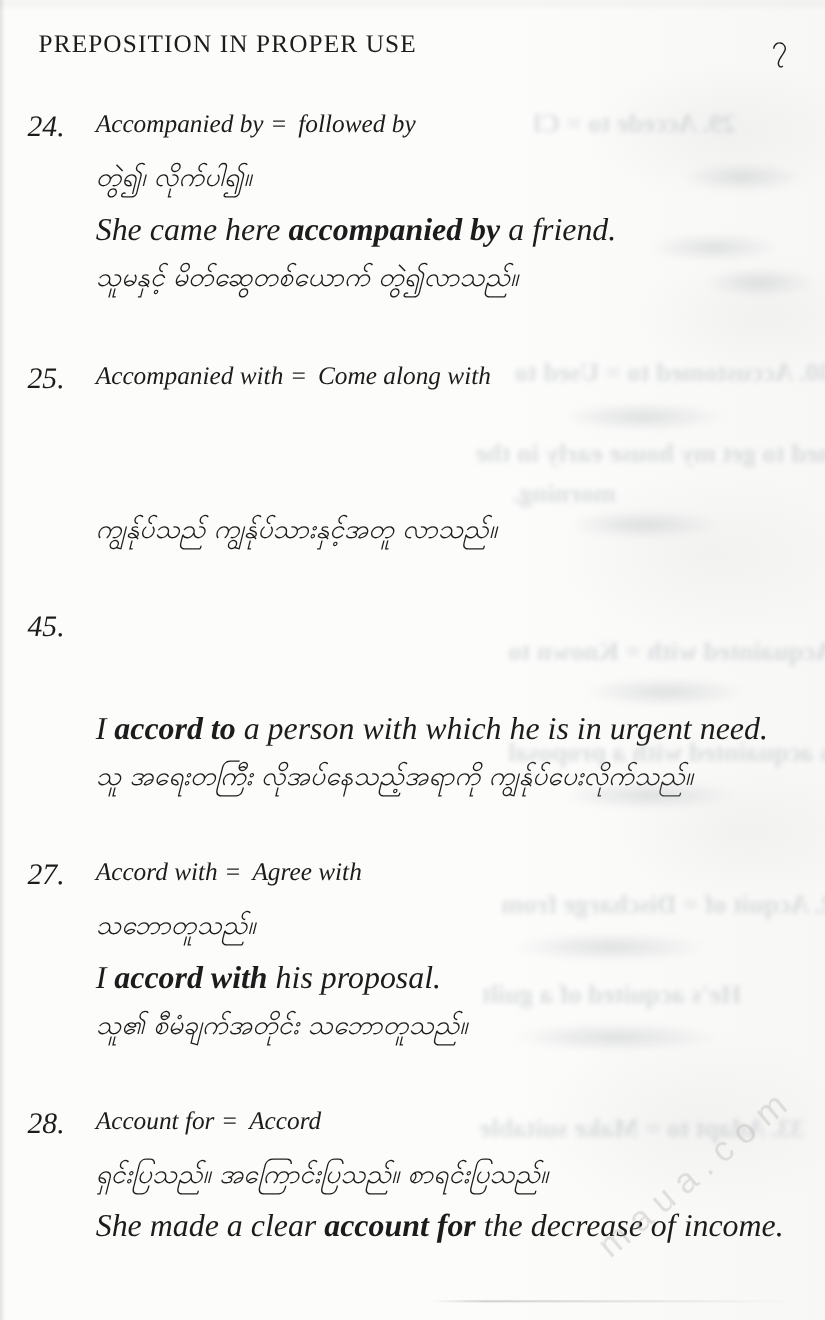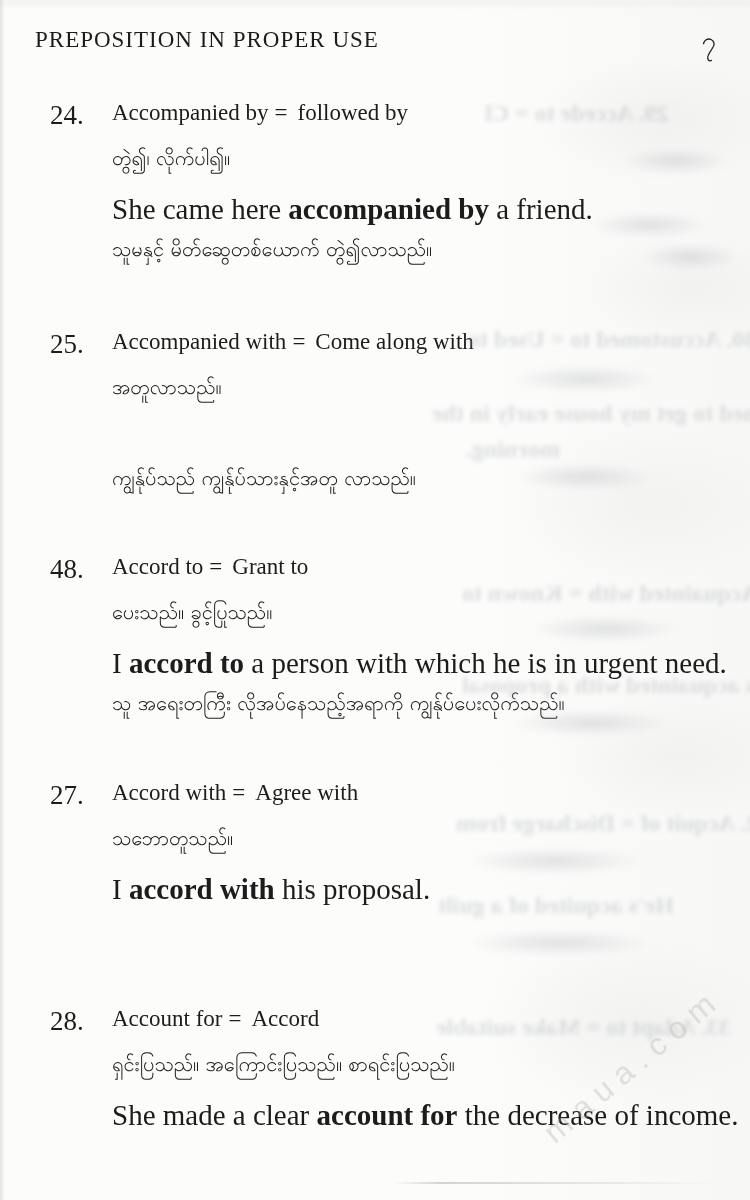--- a/index.html
+++ b/index.html
@@ -26,26 +26,26 @@
   }
   .edge-left{position:absolute;left:0;top:0;width:5px;height:100%;background:linear-gradient(90deg,rgba(150,150,148,.25),rgba(150,150,148,0));}
   .running-header{
     position:absolute;left:35px;top:27px;
     font-size:23px;letter-spacing:1px;white-space:nowrap;
   }
   .page-number{
     position:absolute;right:34px;top:24px;
     font-size:26px;font-family:"DejaVu Sans", sans-serif;
   }
-  .entry{position:absolute;left:50px;right:10px;height:195px;}
+  .entry{position:absolute;left:25px;right:10px;height:195px;font-style:italic;}
   .entry .num{position:absolute;left:0;top:0;font-size:27px;}
   .entry .head{position:absolute;left:62px;top:0;font-size:23px;white-space:nowrap;}
   .entry .head .eq{margin:0 10px 0 6px;}
   .entry .line{position:absolute;left:62px;white-space:nowrap;}
-  .entry .my{font-family:"DejaVu Sans", sans-serif;font-size:20px;}
+  .entry .my{font-family:"DejaVu Sans", sans-serif;font-size:24px;}
   .entry .ex{font-size:29px;}
   .entry .l1{top:45px;}
   .entry .l2{top:93px;}
   .entry .l3{top:136px;}
   .ex b{font-weight:700;}
   
   .ghost{
     position:absolute;white-space:nowrap;
     transform:scaleX(-1);
     font-family:"Liberation Serif", serif;font-weight:700;font-size:24px;
@@ -84,37 +84,35 @@
     <div class="num">24.</div>
     <div class="head"><span>Accompanied by</span><span class="eq">=</span><span>followed by</span></div>
     <div class="line my l1">တွဲ၍၊ လိုက်ပါ၍။</div>
     <div class="line ex l2"><span>She came here </span><b>accompanied by</b><span> a friend.</span></div>
     <div class="line my l3">သူမနှင့် မိတ်ဆွေတစ်ယောက် တွဲ၍လာသည်။</div>
   </section>
 
   <section class="entry" style="top:329px">
     <div class="num">25.</div>
     <div class="head"><span>Accompanied with</span><span class="eq">=</span><span>Come along with</span></div>
-    <div class="line my l1">အတူလာသည်။</div>
     <div class="line my l3">ကျွန်ုပ်သည် ကျွန်ုပ်သားနှင့်အတူ လာသည်။</div>
   </section>
 
   <section class="entry" style="top:554px">
-    <div class="num">48.</div>
-    <div class="head"><span>Accord to</span><span class="eq">=</span><span>Grant to</span></div>
-    <div class="line my l1">ပေးသည်။ ခွင့်ပြုသည်။</div>
+    <div class="num">45.</div>
     <div class="line ex l2"><span>I </span><b>accord to</b><span> a person with which he is in urgent need.</span></div>
     <div class="line my l3">သူ အရေးတကြီး လိုအပ်နေသည့်အရာကို ကျွန်ုပ်ပေးလိုက်သည်။</div>
   </section>
 
   <section class="entry" style="top:780px">
     <div class="num">27.</div>
     <div class="head"><span>Accord with</span><span class="eq">=</span><span>Agree with</span></div>
     <div class="line ex l2"><span>I </span><b>accord with</b><span> his proposal.</span></div>
     <div class="line my l1">သဘောတူသည်။</div>
+    <div class="line my l3">သူ၏ စီမံချက်အတိုင်း သဘောတူသည်။</div>
   </section>
 
   <section class="entry" style="top:1006px">
     <div class="num">28.</div>
     <div class="head"><span>Account for</span><span class="eq">=</span><span>Accord</span></div>
     <div class="line my l1">ရှင်းပြသည်။ အကြောင်းပြသည်။ စာရင်းပြသည်။</div>
     <div class="line ex l2"><span>She made a clear </span><b>account for</b><span> the decrease of income.</span></div>
   </section>
 
   <div id="ghost-layer">

